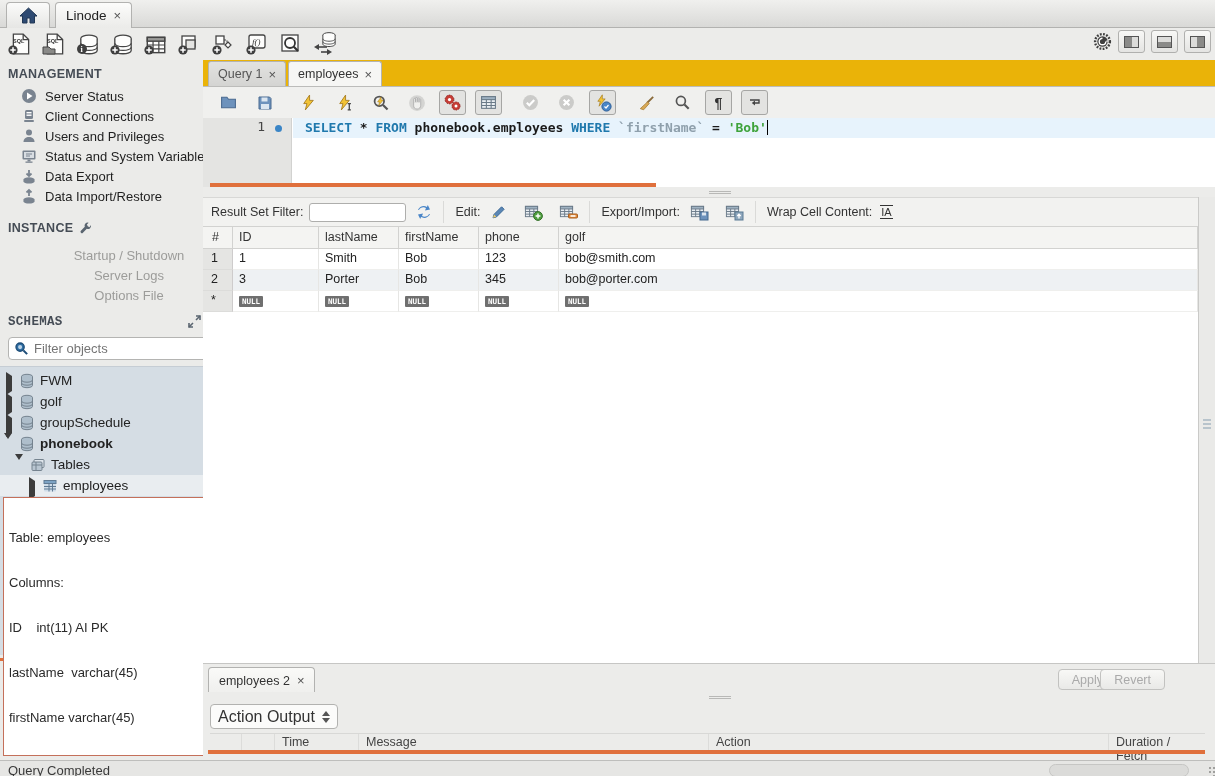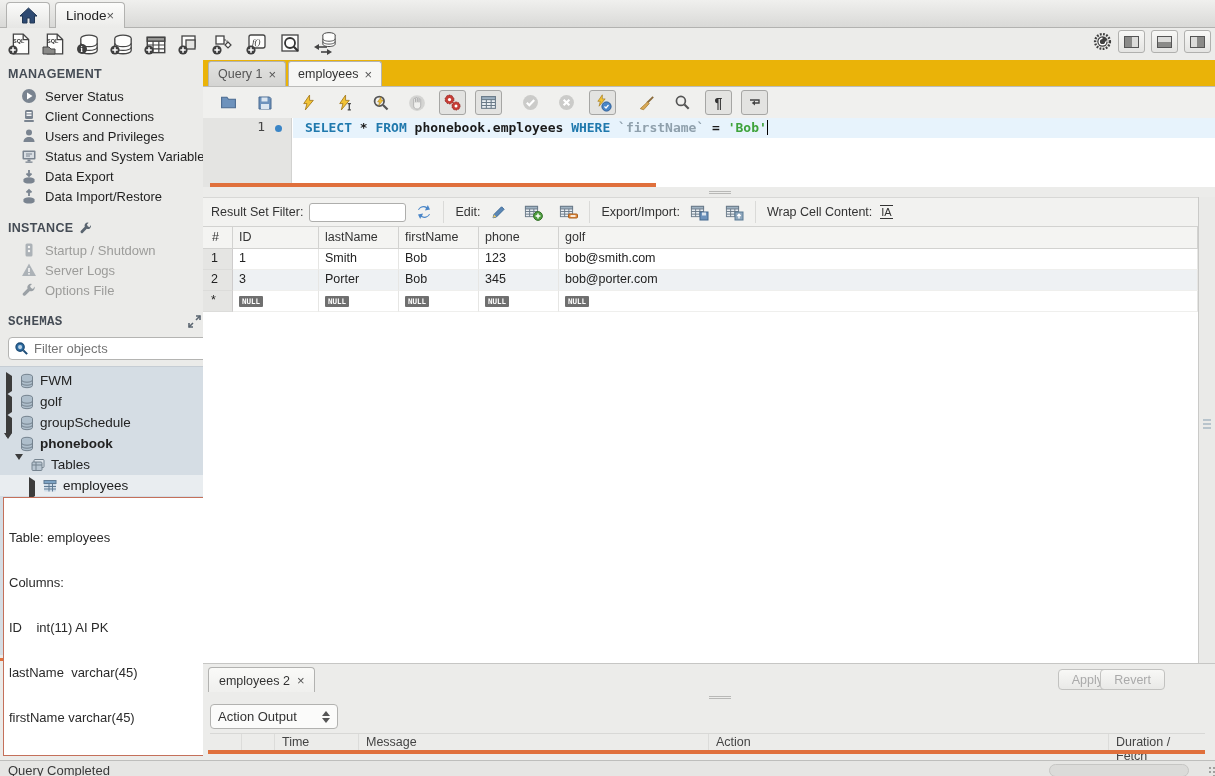--- a/index.html
+++ b/index.html
@@ -11,21 +11,21 @@
   svg { display: block; }
 
   
   .tabbar { position:absolute; top:0; left:0; right:0; height:28px;
     background:linear-gradient(#f0f0ee,#d9d9d7); border-bottom:1px solid #b2b2b0; }
   .home-tab { position:absolute; left:6px; top:2px; width:44px; height:26px;
     background:linear-gradient(#fbfbfa,#e6e6e4); border:1px solid #b2b2b0; border-bottom:none;
     border-radius:4px 4px 0 0; display:flex; align-items:center; justify-content:center; cursor:default; }
   .app-tab { position:absolute; left:55px; top:2px; height:26px; padding:0 10px;
     background:linear-gradient(#fcfcfb,#ebebe9); border:1px solid #b2b2b0; border-bottom:none;
-    border-radius:4px 4px 0 0; display:flex; align-items:center; gap:0; font-size:13.5px; color:#222; }
+    border-radius:4px 4px 0 0; display:flex; align-items:center; gap:7px; font-size:13.5px; color:#222; }
   .close-x { color:#555; font-size:13px; cursor:pointer; }
 
   
   .toolbar { position:absolute; top:28px; left:0; right:0; height:32px; background:#ececea;
     display:flex; align-items:center; padding-left:4px; gap:4px; }
   .tbi { width:30px; height:28px; display:flex; align-items:center; justify-content:center; }
   .tb-right { position:absolute; right:4px; top:30px; display:flex; align-items:center; gap:6px; }
   .ptoggle { width:27px; height:23px; border:1px solid #b0b0ae; border-radius:3px;
     background:linear-gradient(#f8f8f6,#e4e4e2); display:flex; align-items:center; justify-content:center; }
   .pinner { width:15px; height:12px; border:1px solid #555; background:#dcdcda; position:relative; }
@@ -34,21 +34,21 @@
   .pi-bottom i { left:0; right:0; bottom:0; height:5px; }
   .pi-right i { right:0; top:0; bottom:0; width:7px; }
 
   
   .sidebar { position:absolute; top:60px; left:0; width:238px; bottom:20px;
     background:#ebebe9; border-right:1px solid #c2c2c0; }
   .sec-h { font-weight:bold; font-size:12.5px; color:#454c55; padding:7px 8px 5px 8px;
     letter-spacing:.3px; display:flex; align-items:center; gap:6px; }
   .mi { display:flex; align-items:center; height:20px; padding-left:21px; gap:8px;
     font-size:13px; color:#1f1f1f; cursor:default; }
-  .mi.dis { color:#9c9c9a; }
+  .mi.dis { color:#9c9c9a;flex-direction:column; }
   .schemas-h { display:flex; align-items:flex-start;font-family:Liberation Mono, monospace; }
   .schemas-h .sp { flex:1; }
   .filter-wrap { margin:3px 8px 6px 8px; height:23px; background:#fff; border:1px solid #b4b4b2;
     border-radius:4px; display:flex; align-items:center; padding:0 5px; gap:5px; }
   .filter-wrap input { border:none; outline:none; flex:1; font-size:13px; color:#333;
     font-family:Liberation Sans, sans-serif; background:transparent; }
   .tree { background:#d5dde4; height:289px; padding-top:3px; border-top:1px solid #c6cdd4; }
   .ti { height:21px; display:flex; align-items:center; gap:5px; font-size:13.5px; color:#222; cursor:default; }
   .ti.sel { background:#e9edf0; }
   .ti.bold { font-weight:bold; }
@@ -115,21 +115,21 @@
   .btabs { position:absolute; top:603px; left:0; right:0; height:29px; background:#ececea; border-top:1px solid #c6c6c4; }
   .btab { position:absolute; left:5px; top:3px; height:26px; padding:0 10px; display:flex; align-items:center; gap:7px;
     background:linear-gradient(#fafaf8,#efefed); border:1px solid #b2b2b0; border-bottom:none;
     border-radius:4px 4px 0 0; font-size:12.5px; color:#333; }
   .bbtn { position:absolute; top:5px; height:21px; padding:0 13px; font-size:12.5px; color:#aaa;
     background:linear-gradient(#f8f8f6,#e9e9e7); border:1px solid #c2c2c0; border-radius:4px;
     font-family:"Liberation Sans",sans-serif; }
   .aobar { position:absolute; top:642px; left:0; right:0; height:31px; }
   .aodrop { position:absolute; left:7px; top:2px; width:128px; height:25px; background:#fbfbfa;
     border:1px solid #b2b2b0; border-radius:4px; display:flex; align-items:center; padding:0 7px;
-    font-size:13px; color:#333; }
+    font-size:16px; color:#333; }
   .spin { margin-left:auto; display:flex; flex-direction:column; gap:2px; align-items:center; }
   .su { width:0; height:0; border-bottom:5px solid #555; border-left:4px solid transparent; border-right:4px solid transparent; }
   .sd { width:0; height:0; border-top:5px solid #555; border-left:4px solid transparent; border-right:4px solid transparent; }
   .aoh { position:absolute; top:673px; left:7px; right:10px; height:17px; display:flex;
     font-size:12.5px; color:#444; border-top:1px solid #d8d8d6; }
   .aoc { border-right:1px solid #dcdcda; padding:1px 7px; }
   .orange-full { position:absolute; top:690px; left:5px; right:10px; height:4px; background:#e0703c; }
 
   
   .statusbar { position:absolute; bottom:0; left:0; right:0; height:16px; background:#e6e6e4;

